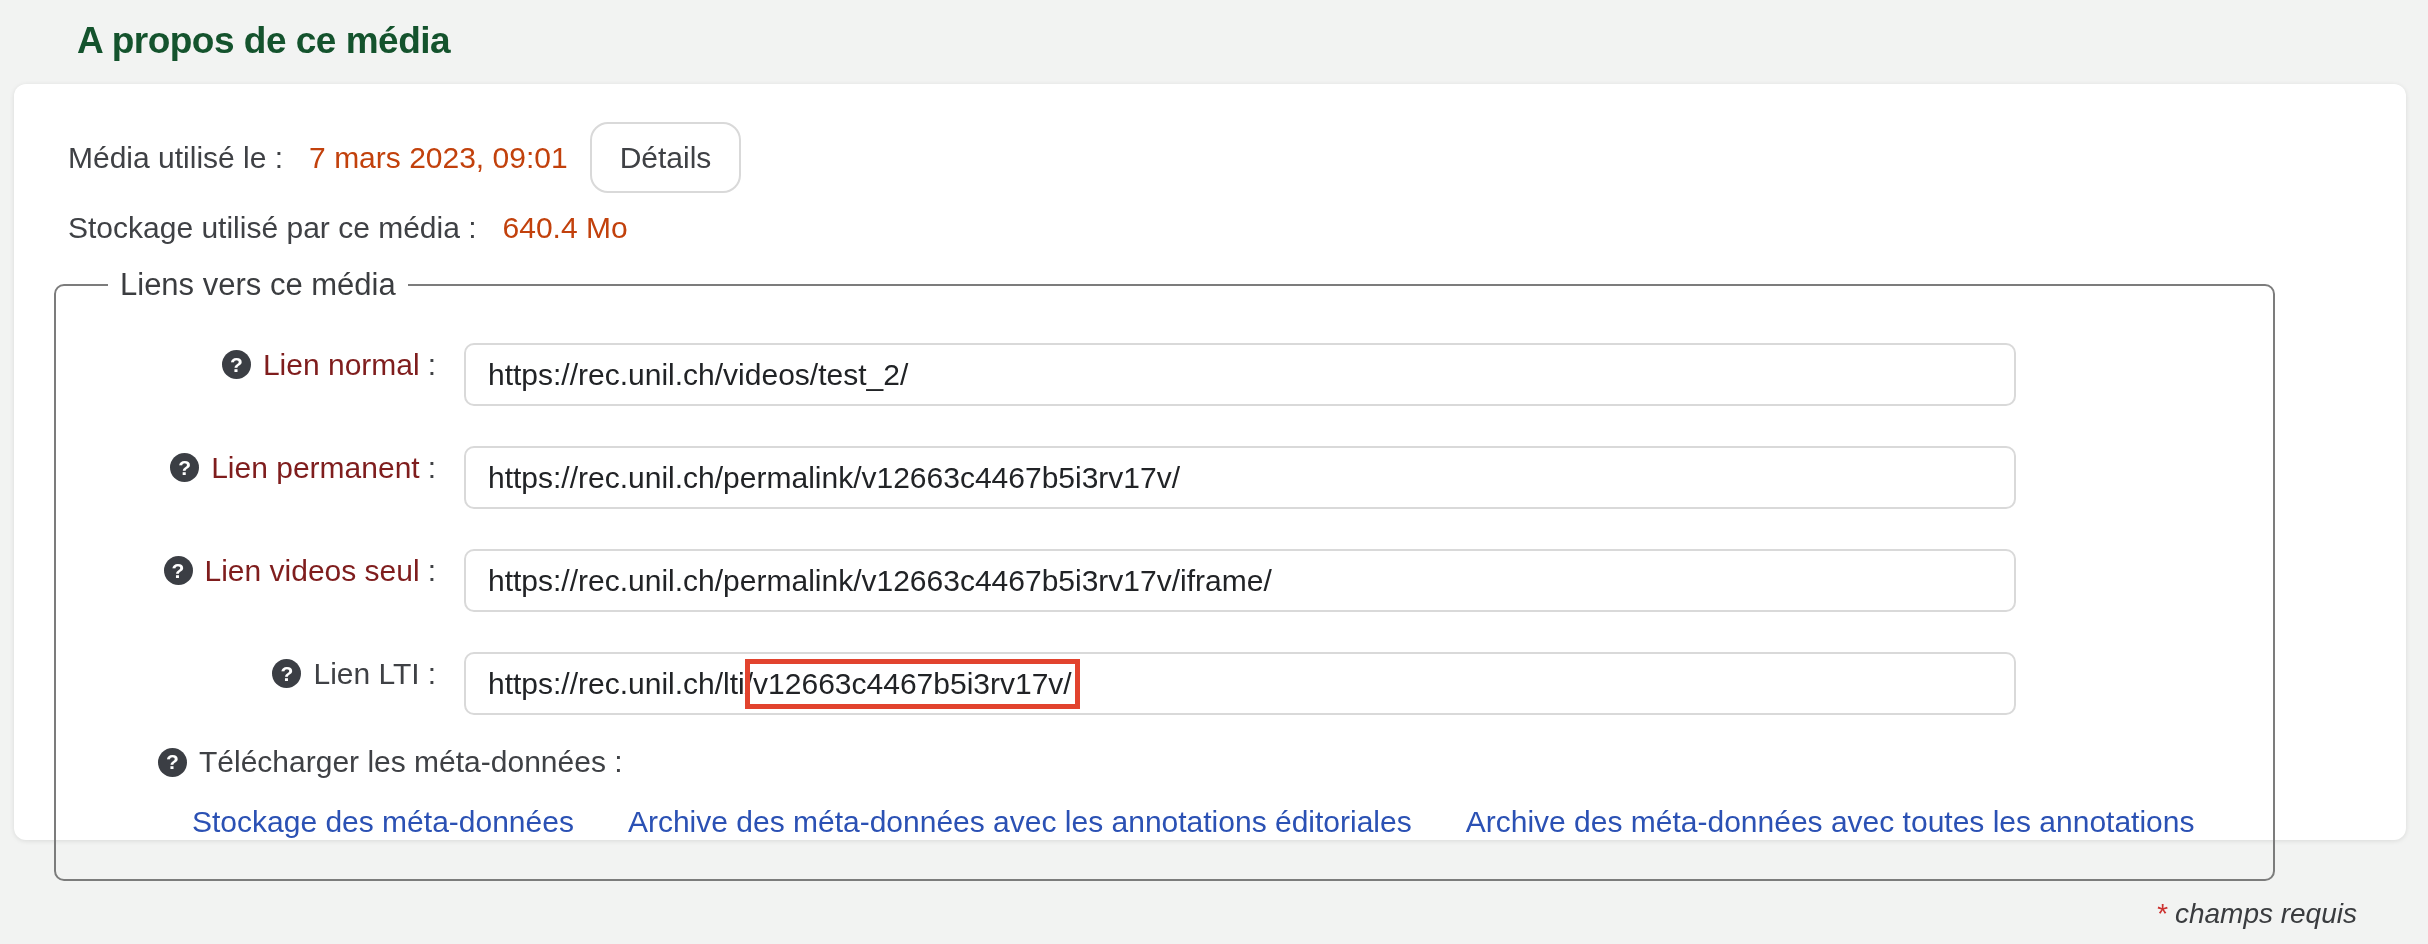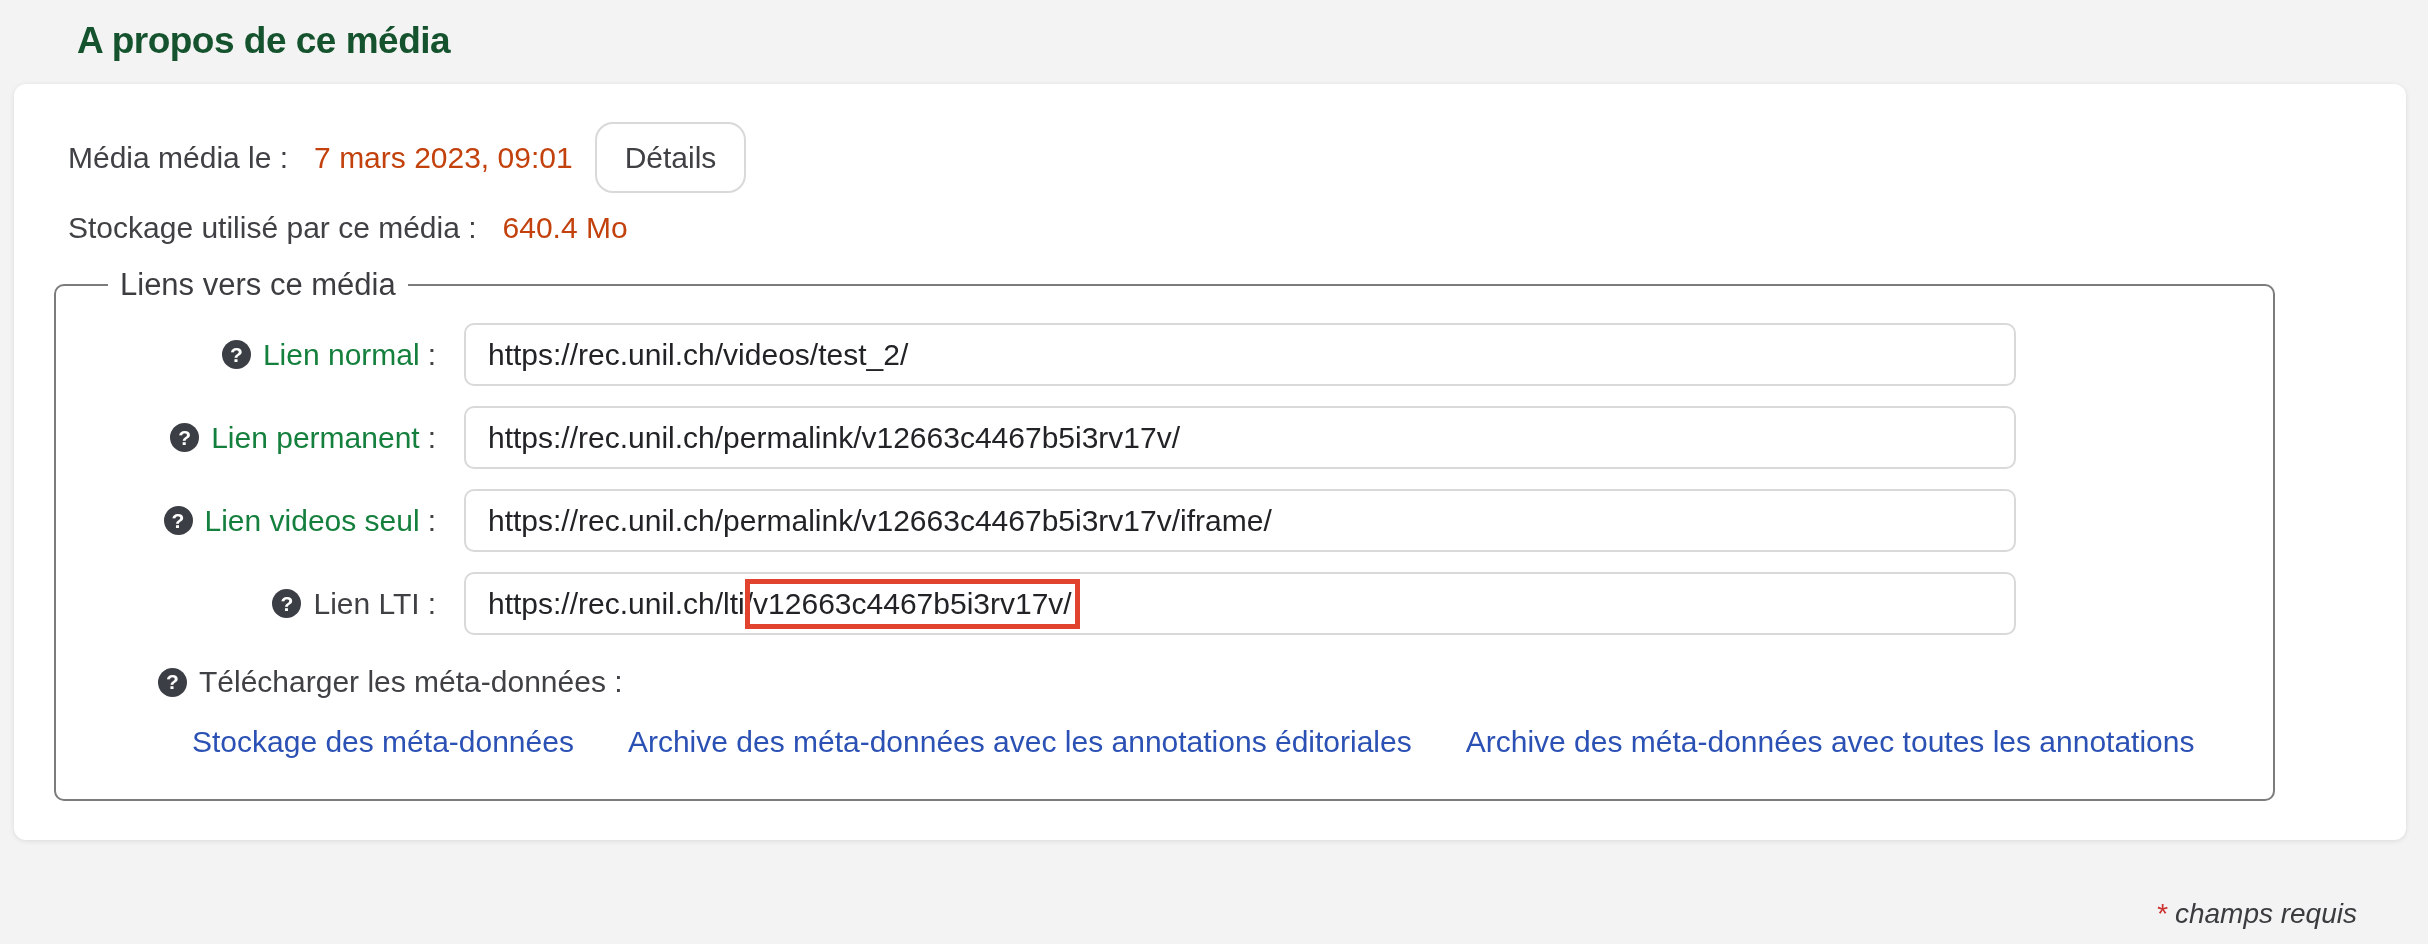--- a/index.html
+++ b/index.html
@@ -87,39 +87,40 @@
     background: #3b3e44;
     color: #ffffff;
     font-size: 21px;
     font-weight: bold;
     display: inline-flex;
     align-items: center;
     justify-content: center;
     margin-right: 12px;
     cursor: pointer;
   }
-  .label-link { color: #15803d; text-decoration: none; cursor: pointer; }
+  .label-link { color: #7f1d1d; text-decoration: none; cursor: pointer; }
   .label-plain { color: #3f4145; }
   .colon { color: #3f4145; margin-left: 8px; }
 
   .url-input {
     margin-left: 28px;
     width: 1552px;
     height: 63px;
     border: 2px solid #d9d9d9;
     border-radius: 10px;
     background: #ffffff;
     font-size: 30px;
     color: #212326;
     display: flex;
     align-items: center;
     padding: 0 22px;
     white-space: nowrap;
     overflow: hidden;
     cursor: text;
+    margin-top: 20px;
   }
   .url-highlight {
     outline: 5px solid #e2432e;
     outline-offset: 3px;
   }
 
   .download-row {
     display: flex;
     align-items: center;
     font-size: 30px;
@@ -151,21 +152,21 @@
 </head>
 <body>
 
 <div class="page">
 
   <h1 class="page-title">A propos de ce média</h1>
 
   <div class="card">
 
     <div class="info-row">
-      <span class="info-label">Média média le :</span>
+      <span class="info-label">Média utilisé le :</span>
       <span class="info-value">7 mars 2023, 09:01</span>
       <button class="btn">Détails</button>
     </div>
 
     <div class="info-row">
       <span class="info-label">Stockage utilisé par ce média :</span>
       <span class="info-value">640.4 Mo</span>
     </div>
 
     <fieldset class="links-fieldset">

